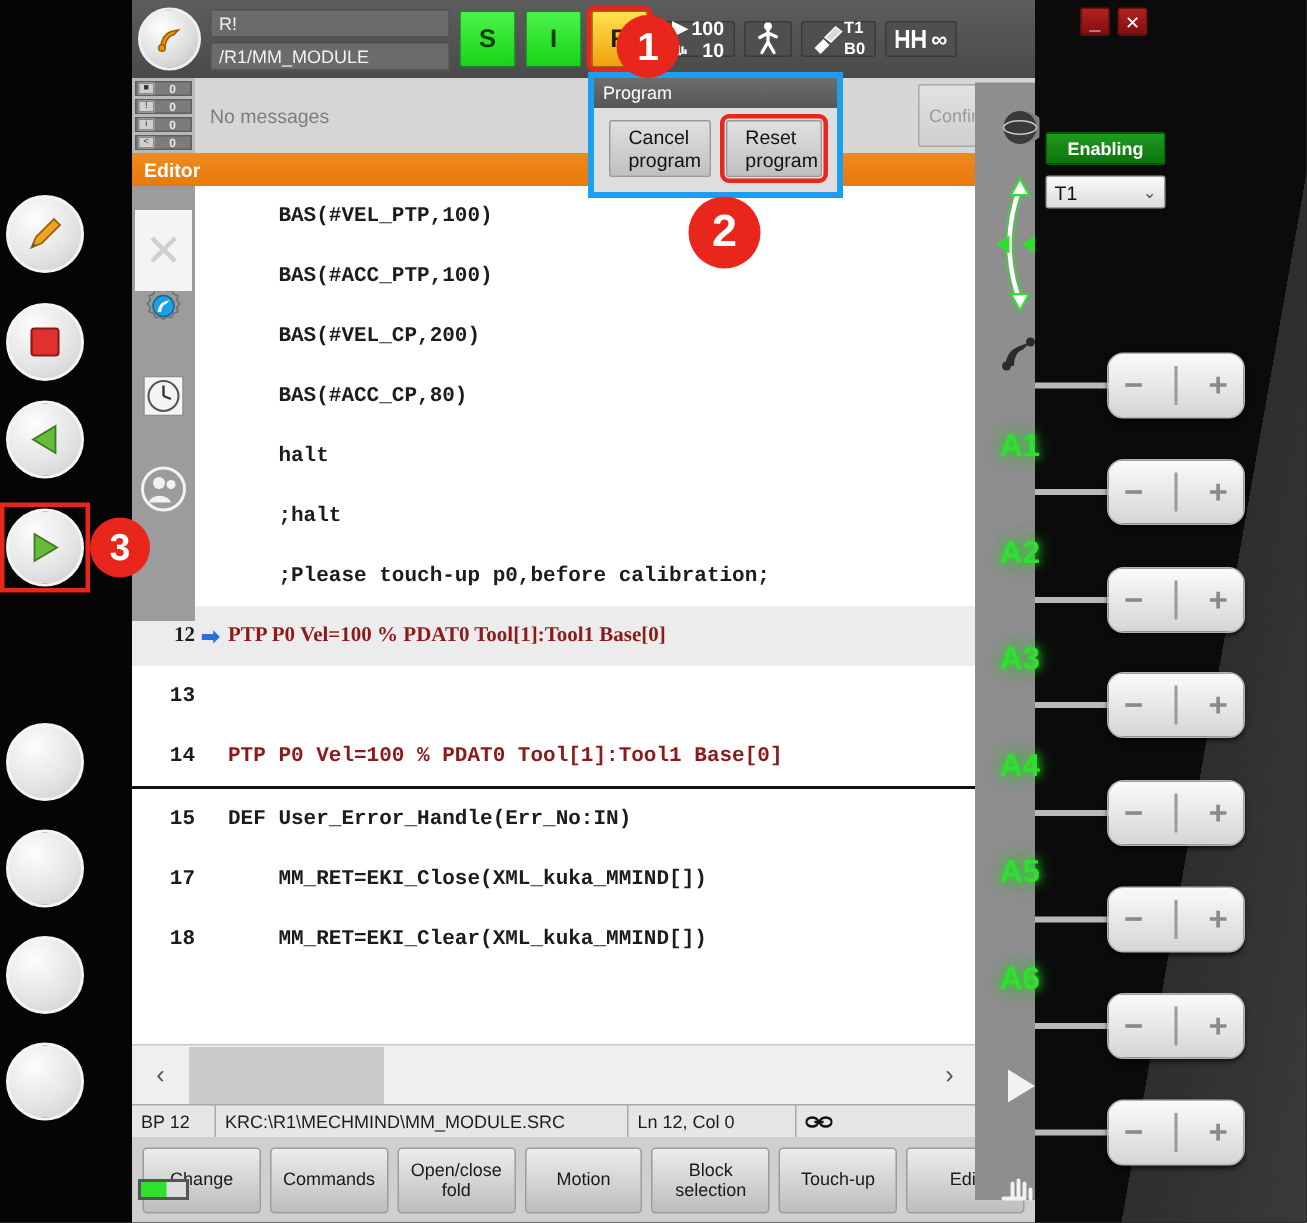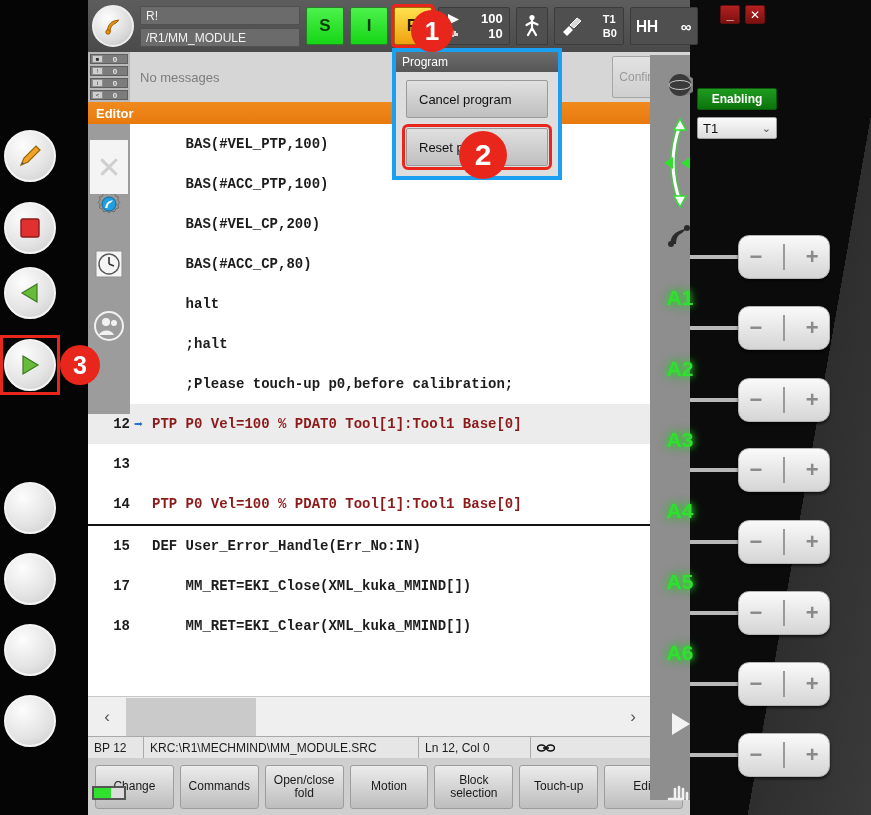--- a/index.html
+++ b/index.html
@@ -34,22 +34,22 @@
       border: 2px solid #efefef; display:flex; align-items:center; justify-content:center; margin-right:6px; flex:none; }
   .hdr-fields { display: flex; flex-direction: column; gap: 3px; width: 160px; flex:none; }
   .hdr-field { height: 19px; background: #6b6b6b; border: 1px solid #505050;
       color: #f2f2f2; font-size: 12px; padding: 2px 5px; line-height: 15px; white-space: nowrap; overflow: hidden;}
   .hdr-btns { display: flex; gap: 6px; margin-left: 6px; align-items: center; }
   .sbtn { width: 38px; height: 38px; border: 1px solid #2b7a2b; border-radius: 2px;
       background: linear-gradient(180deg,#4cf24c,#16d516); color: #063b06;
       font-weight: bold; font-size: 17px; display: flex; align-items: center; justify-content: center; }
   .sbtn.rbtn { background: linear-gradient(180deg,#ffe14d,#f0a010); border-color: #a06a00; color:#2a1d00; }
   .sbtn.rbtn.sel { outline: 3px solid #e8261c; outline-offset: 0px; }
-  .infobox { height: 38px; background: #4f4f4f; border: 1px solid #3b3b3b; border-radius: 2px;
-      display: flex; align-items: center; justify-content: center; gap: 20px; padding: 0 6px; color:#fff; }
+  .infobox { height: 24px; background: #4f4f4f; border: 1px solid #3b3b3b; border-radius: 2px;
+      display: flex; align-items: center; justify-content: center; gap: 0; padding: 0 6px; color:#fff; }
   .ovr-nums { display:flex; flex-direction:column; font-size: 13px; font-weight: bold; color:#fff; line-height: 15px; text-align:right;}
   .ovr-icons { display:flex; flex-direction:column; align-items:center; gap:1px; }
   .tb-nums { display:flex; flex-direction:column; font-size: 11px; font-weight: bold; color:#fff; line-height: 14px;}
 
   
   .msgbar { position: absolute; left: 0; top: 52px; width: 602px; height: 50px; background: #d6d6d6;
       display: flex; align-items: stretch; }
   .msgcounts { width: 42px; display: flex; flex-direction: column; justify-content: center; gap: 2px;
       padding: 2px 2px; background: #b9b9b9; flex: none; }
   .mc-row { display: flex; align-items: center; height: 10px; background: #7c7c7c; border: 1px solid #5f5f5f; }
@@ -67,21 +67,21 @@
       font-weight: bold; display: flex; align-items: center; padding-left: 8px; }
 
   
   .codewrap { position: absolute; left: 0; top: 124px; width: 602px; height: 572px; background: #fff; display:flex; }
   .code { flex: 1; position: relative; overflow: hidden; }
   .cline { height: 40px; display: flex; align-items: center; font-family: "Liberation Mono", monospace;
       font-size: 14px; font-weight: bold; color: #1c1c1c; white-space: pre; }
   .cline .ln { width: 46px; text-align: right; padding-right: 4px; flex: none; }
   .cline .marker { width: 16px; flex: none; color: #2a6fd6; font-size: 15px; }
   .cline .txt { padding-left: 2px; }
-  .cline.cur { background: #ececec; }
+  .cline.cur { background: #ececec; font-family: Liberation Serif, serif; }
   .cline.motion .txt { color: #8d1a1a; }
   .cline.sep { border-top: 2px solid #111; height: 2px; padding: 0; }
   .sbar-v { width: 38px; background: #f2f2f2; border-left: 1px solid #c2c2c2; position: relative; flex:none;}
   .sbar-v .arw { height: 38px; display:flex; align-items:center; justify-content:center; color:#555; font-size: 15px;}
   .sbar-v .thumb { position: absolute; left: 2px; right: 2px; top: 38px; height: 40px; background: #cacaca; }
 
   
   .sbar-h { position: absolute; left: 0; top: 696px; width: 602px; height: 40px; background: #efefef;
       border-top: 1px solid #c8c8c8; display: flex; align-items: center; }
   .sbar-h .arw { width: 38px; text-align: center; color: #555; font-size: 17px; }
@@ -103,21 +103,21 @@
       background: #cfcfcf; display: flex; align-items: center; gap: 6px; padding: 0 7px; }
   .kbtn { flex: 1; height: 44px; border: 1px solid #9d9d9d; border-radius: 3px;
       background: linear-gradient(180deg,#ececec,#bdbdbd); color: #1a1a1a; font-size: 12px;
       display: flex; align-items: center; justify-content: center; text-align: center; line-height: 13px; }
 
   
   .popup { position: absolute; left: 304px; top: 48px; width: 170px; z-index: 30;
       border: 4px solid #1b9ff0; background: #dedede; }
   .popup .ptitle { height: 20px; background: linear-gradient(180deg,#6d6d6d,#565656); color: #fff;
       font-size: 12px; font-weight: normal; display: flex; align-items: center; padding-left: 6px; }
-  .popup .pbody { padding: 8px 10px 10px 10px; display: flex; flex-direction: column; gap: 10px; }
+  .popup .pbody { padding: 8px 10px 10px 10px; display: flex; flex-direction: row; gap: 10px; }
   .pbtn { height: 38px; border: 1px solid #9a9a9a; border-radius: 2px;
       background: linear-gradient(180deg,#e0e0e0,#bfbfbf); font-size: 13px; color: #111;
       display: flex; align-items: center; padding-left: 12px; }
   .pbtn.hl { outline: 3px solid #e8261c; outline-offset: 1px; }
 
   
   .lsb { position: absolute; left: 4px; width: 52px; height: 52px; border-radius: 50%;
       background: radial-gradient(circle at 35% 28%, #fdfdfd, #e3e3e3 60%, #c9c9c9);
       border: 2px solid #f5f5f5; display:flex; align-items:center; justify-content:center; }
   .lsb-box { position: absolute; left: 0; width: 60px; height: 60px; border: 3px solid #e8261c; }

